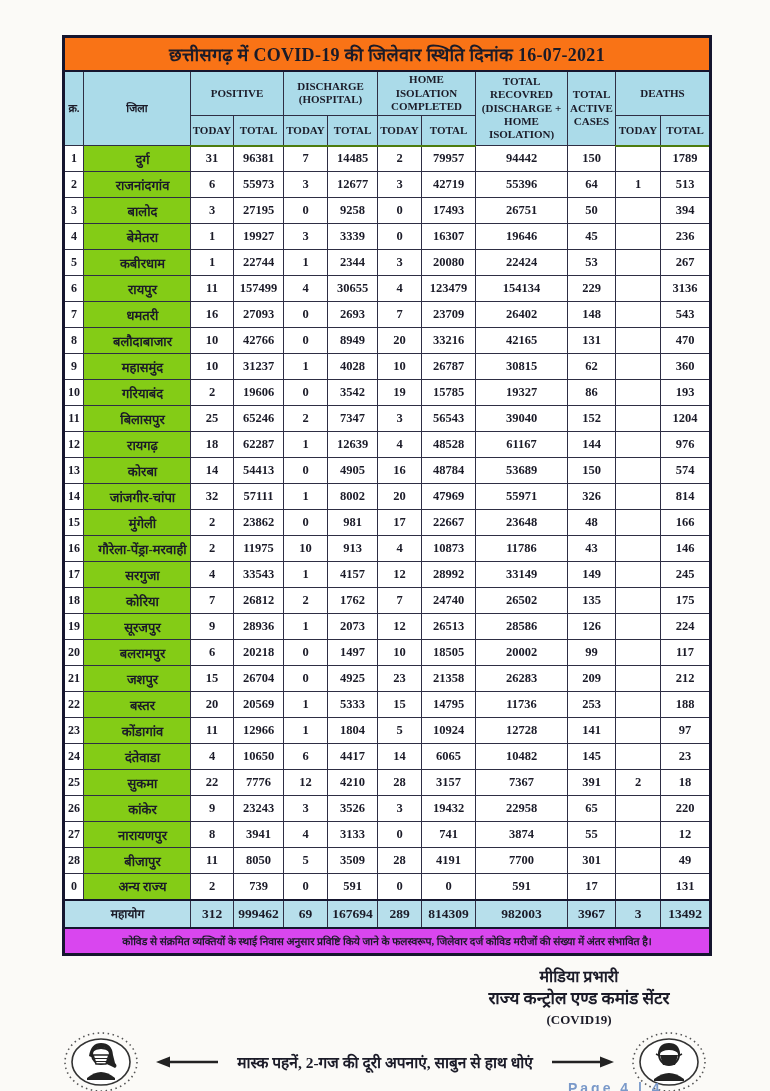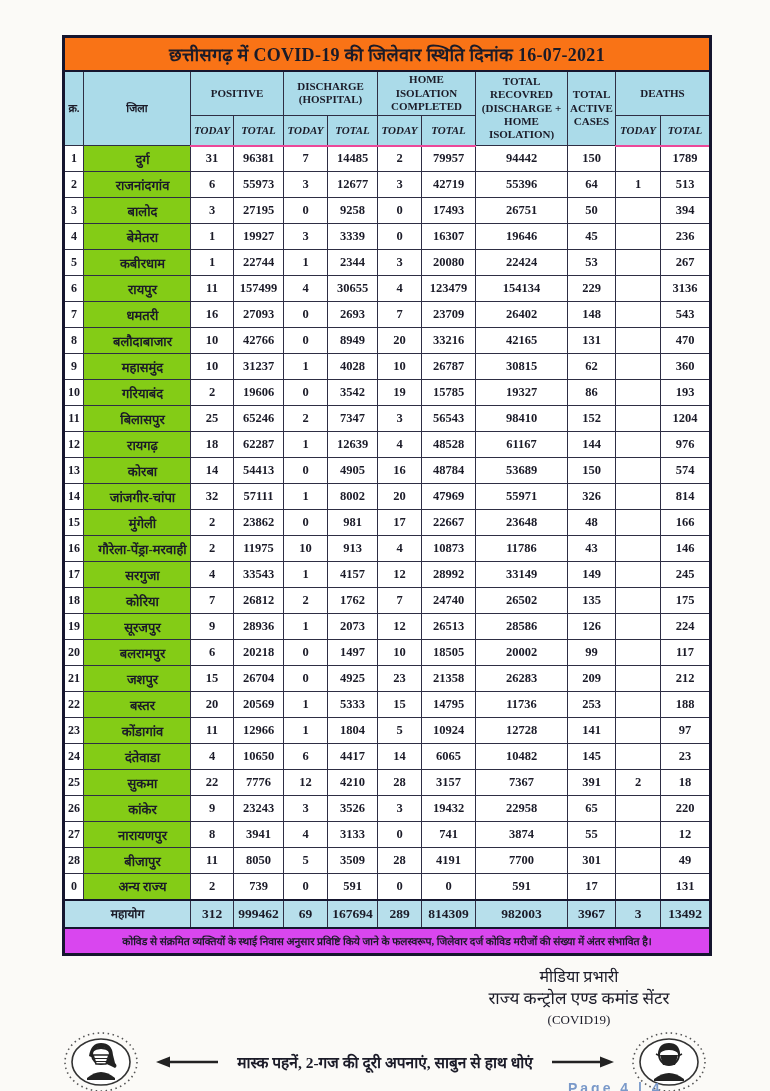--- a/index.html
+++ b/index.html
@@ -32,41 +32,41 @@
   }
   tr.group-row th, tr.sub-row th {
     background:#abdbe9; text-align:center;
     font-size:11px; line-height:1.2;
   }
   tr.group-row th { height:45px; }
   tr.sub-row th { height:30px; }
   th.recov-h { font-size:10px; line-height:1.25; }
   th.active-h { font-size:11px; }
   tr.sub-row th { border-top:1px solid #2e2e44; }
-  thead tr.sub-row th { border-bottom:2px solid #ec4899;font-style:italic; }
+  thead tr.sub-row th { border-bottom:2px solid #4d7c0f; }
 
   tbody td { height:26px; font-size:12.5px; text-align:center; background:#fff; }
   tbody td.sn { font-size:12px; }
   tbody td.district {
     background:#84cc16; text-align:center; padding-left:12px;
     font-size:13px; white-space:nowrap;
   }
 
   tr.total-row td {
     background:#b7dfeb; height:28px; font-size:13.5px; text-align:center;
     border-top:2px solid #15152e; border-bottom:2px solid #15152e;
   }
   tr.total-row td.total-label { font-size:12px; }
   tr.note-row td {
     background:#d946ef; height:27px; font-size:10.5px; text-align:center;
   }
 
   .signature {
     position:absolute; top:966px; left:448px; width:262px;
-    text-align:center; font-weight:normal; line-height:1.35;
+    text-align:center; font-weight:bold; line-height:1.35;
   }
   .signature .l1 { font-size:16px; }
   .signature .l2 { font-size:17px; white-space:nowrap; }
   .signature .l3 { font-size:13px; }
 
   .banner {
     position:absolute; top:1030px; left:62px; width:646px;
     display:flex; align-items:center; justify-content:space-between;
   }
   .banner .slogan {
@@ -270,21 +270,21 @@
           </tr>
           <tr>
             <td class="sn">11</td>
             <td class="district">बिलासपुर</td>
             <td class="num">25</td>
             <td class="num">65246</td>
             <td class="num">2</td>
             <td class="num">7347</td>
             <td class="num">3</td>
             <td class="num">56543</td>
-            <td class="num">98410</td>
+            <td class="num">39040</td>
             <td class="num">152</td>
             <td class="num"></td>
             <td class="num">1204</td>
           </tr>
           <tr>
             <td class="sn">12</td>
             <td class="district">रायगढ़</td>
             <td class="num">18</td>
             <td class="num">62287</td>
             <td class="num">1</td>

